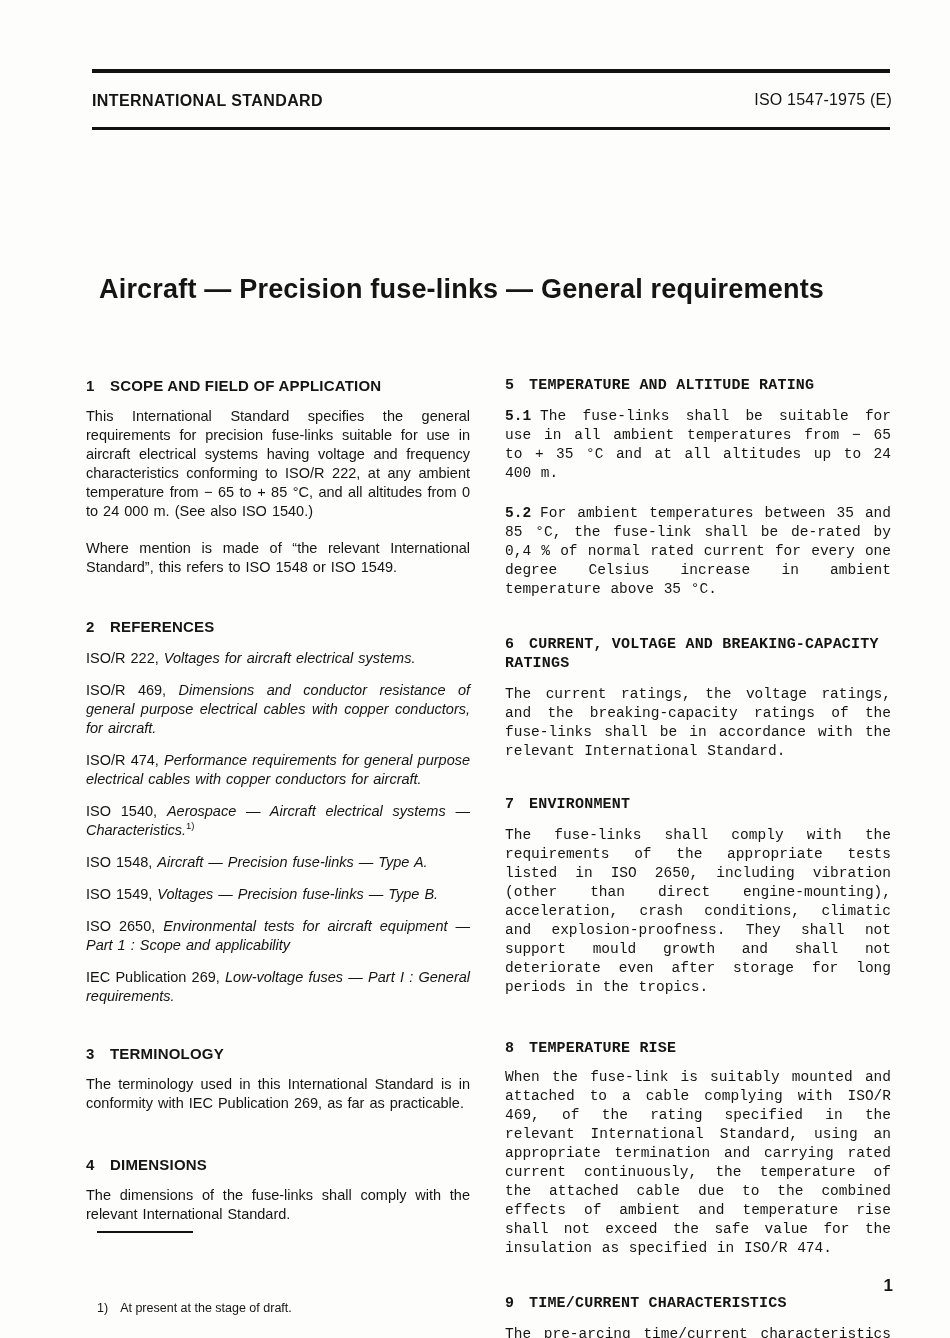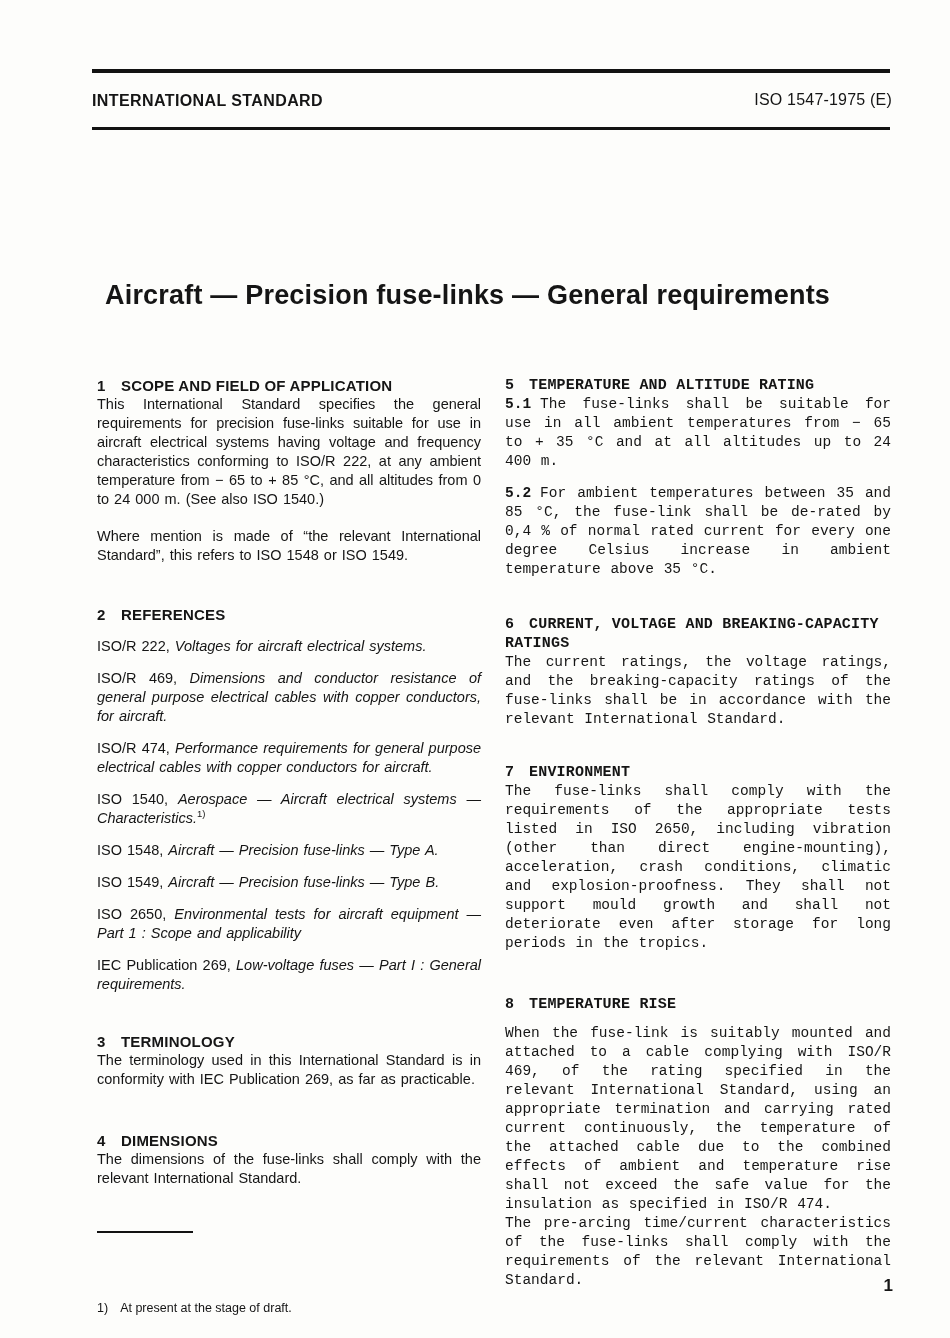--- a/index.html
+++ b/index.html
@@ -44,30 +44,30 @@
   }
 
   
   .doc-title {
     position: absolute;
     left: 95px; top: 270px;
     width: 810px;
     font-size: 27px;
     font-weight: bold;
     letter-spacing: 0.2px;
-    margin: 10px;
+    margin: 4px;
   }
 
   
   .col {
     position: absolute;
     top: 368px;
     width: 384px;
   }
-  .col-left  { left: 97px; }
+  .col-left  { left: 86px; }
   .col-right { left: 505px; width: 386px; font-family: Liberation Mono, monospace; }
 
   .sec-h {
     font-size: 15px;
     font-weight: bold;
     line-height: 19px;
     margin: 0;
     letter-spacing: 0.2px;
   }
   .sec-h .h-num {
@@ -88,24 +88,24 @@
   .ref em { font-style: italic; }
   .fn-sup {
     font-size: 9.5px;
     vertical-align: super;
     line-height: 0;
   }
 
   
   .mt8  { margin-top: 8px; }
   .mt10 { margin-top: 10px; }
-  .mt12 { }
+  .mt12 { margin-top: 12px; }
   .mt13 { margin-top: 13px; }
   .mt18 { margin-top: 18px; }
-  .mt24 { margin-top: 13px; }
+  .mt24 { margin-top: 21px; }
   .mt34 { margin-top: 34px; }
   .mt36 { margin-top: 36px; }
   .mt38 { margin-top: 38px; }
   .mt40 { margin-top: 40px; }
   .mt42 { margin-top: 42px; }
 
   
   .footnote-rule {
     position: absolute;
     left: 97px; top: 1231px;
@@ -144,21 +144,21 @@
     <h2 class="sec-h mt8"><span class="h-num">1</span><span>SCOPE AND FIELD OF APPLICATION</span></h2>
     <p class="mt12">This International Standard specifies the general requirements for precision fuse-links suitable for use in aircraft electrical systems having voltage and frequency characteristics conforming to ISO/R 222, at any ambient temperature from − 65 to + 85 °C, and all altitudes from 0 to 24 000 m. (See also ISO 1540.)</p>
     <p class="mt18">Where mention is made of “the relevant International Standard”, this refers to ISO 1548 or ISO 1549.</p>
 
     <h2 class="sec-h mt40"><span class="h-num">2</span><span>REFERENCES</span></h2>
     <p class="ref mt13"><span>ISO/R 222,</span> <em>Voltages for aircraft electrical systems.</em></p>
     <p class="ref mt13"><span>ISO/R 469,</span> <em>Dimensions and conductor resistance of general purpose electrical cables with copper conductors, for aircraft.</em></p>
     <p class="ref mt13"><span>ISO/R 474,</span> <em>Performance requirements for general purpose electrical cables with copper conductors for aircraft.</em></p>
     <p class="ref mt13"><span>ISO 1540,</span> <em>Aerospace — Aircraft electrical systems — Characteristics.</em><sup class="fn-sup">1)</sup></p>
     <p class="ref mt13"><span>ISO 1548,</span> <em>Aircraft — Precision fuse-links — Type A.</em></p>
-    <p class="ref mt13"><span>ISO 1549,</span> <em>Aircraft — Precision fuse-links — Type B.</em></p>
+    <p class="ref mt13"><span>ISO 1549,</span> <em>Voltages — Precision fuse-links — Type B.</em></p>
     <p class="ref mt13"><span>ISO 2650,</span> <em>Environmental tests for aircraft equipment — Part 1 : Scope and applicability</em></p>
     <p class="ref mt13"><span>IEC Publication 269,</span> <em>Low-voltage fuses — Part I : General requirements.</em></p>
 
     <h2 class="sec-h mt38"><span class="h-num">3</span><span>TERMINOLOGY</span></h2>
     <p class="mt12">The terminology used in this International Standard is in conformity with IEC Publication 269, as far as practicable.</p>
 
     <h2 class="sec-h mt42"><span class="h-num">4</span><span>DIMENSIONS</span></h2>
     <p class="mt12">The dimensions of the fuse-links shall comply with the relevant International Standard.</p>
 
   </div>
@@ -171,20 +171,21 @@
 
     <h2 class="sec-h mt36"><span class="h-num">6</span><span>CURRENT, VOLTAGE AND BREAKING-CAPACITY RATINGS</span></h2>
     <p class="mt12">The current ratings, the voltage ratings, and the breaking-capacity ratings of the fuse-links shall be in accordance with the relevant International Standard.</p>
 
     <h2 class="sec-h mt34"><span class="h-num">7</span><span>ENVIRONMENT</span></h2>
     <p class="mt12">The fuse-links shall comply with the requirements of the appropriate tests listed in ISO 2650, including vibration (other than direct engine-mounting), acceleration, crash conditions, climatic and explosion-proofness. They shall not support mould growth and shall not deteriorate even after storage for long periods in the tropics.</p>
 
     <h2 class="sec-h mt42"><span class="h-num">8</span><span>TEMPERATURE RISE</span></h2>
     <p class="mt10">When the fuse-link is suitably mounted and attached to a cable complying with ISO/R 469, of the rating specified in the relevant International Standard, using an appropriate termination and carrying rated current continuously, the temperature of the attached cable due to the combined effects of ambient and temperature rise shall not exceed the safe value for the insulation as specified in ISO/R 474.</p>
 
+    <h2 class="sec-h mt36"><span class="h-num">9</span><span>TIME/CURRENT CHARACTERISTICS</span></h2>
     <p class="mt12">The pre-arcing time/current characteristics of the fuse-links shall comply with the requirements of the relevant International Standard.</p>
 
   </div>
 
   <div class="footnote-rule"></div>
   <div class="footnote"><span class="fn-marker">1)</span><span>At present at the stage of draft.</span></div>
 
   <div class="page-number">1</div>
 
 </div>

